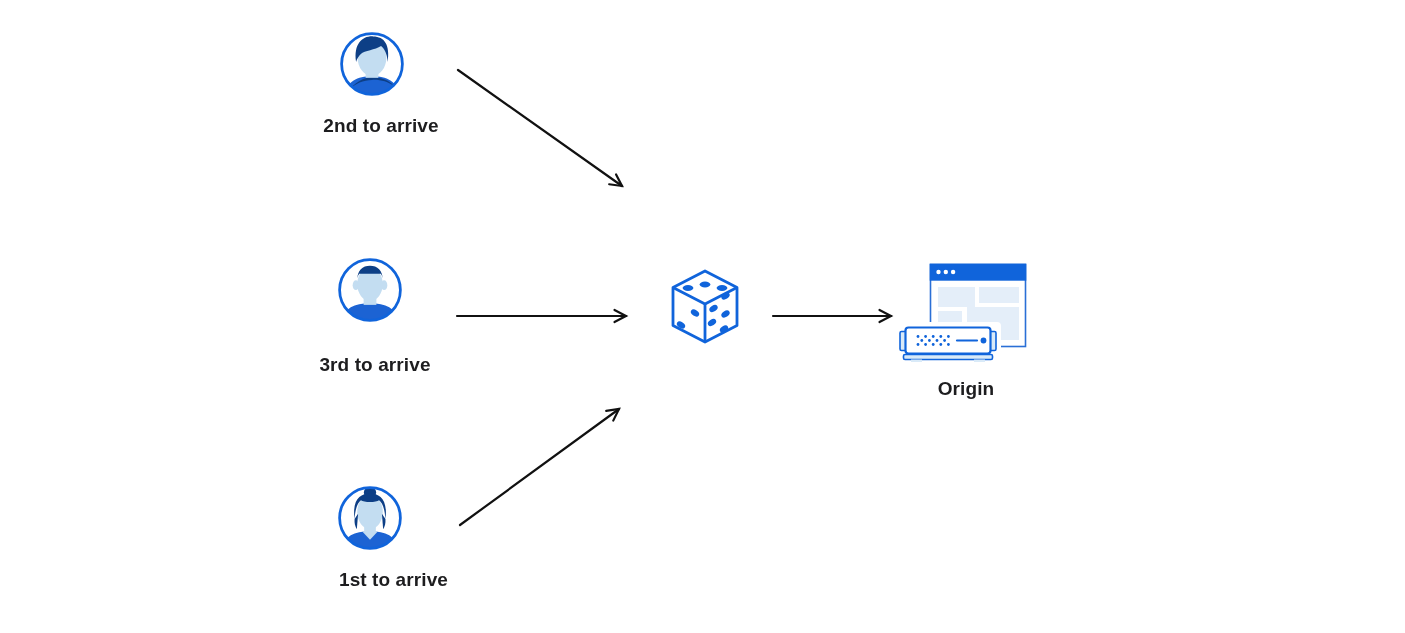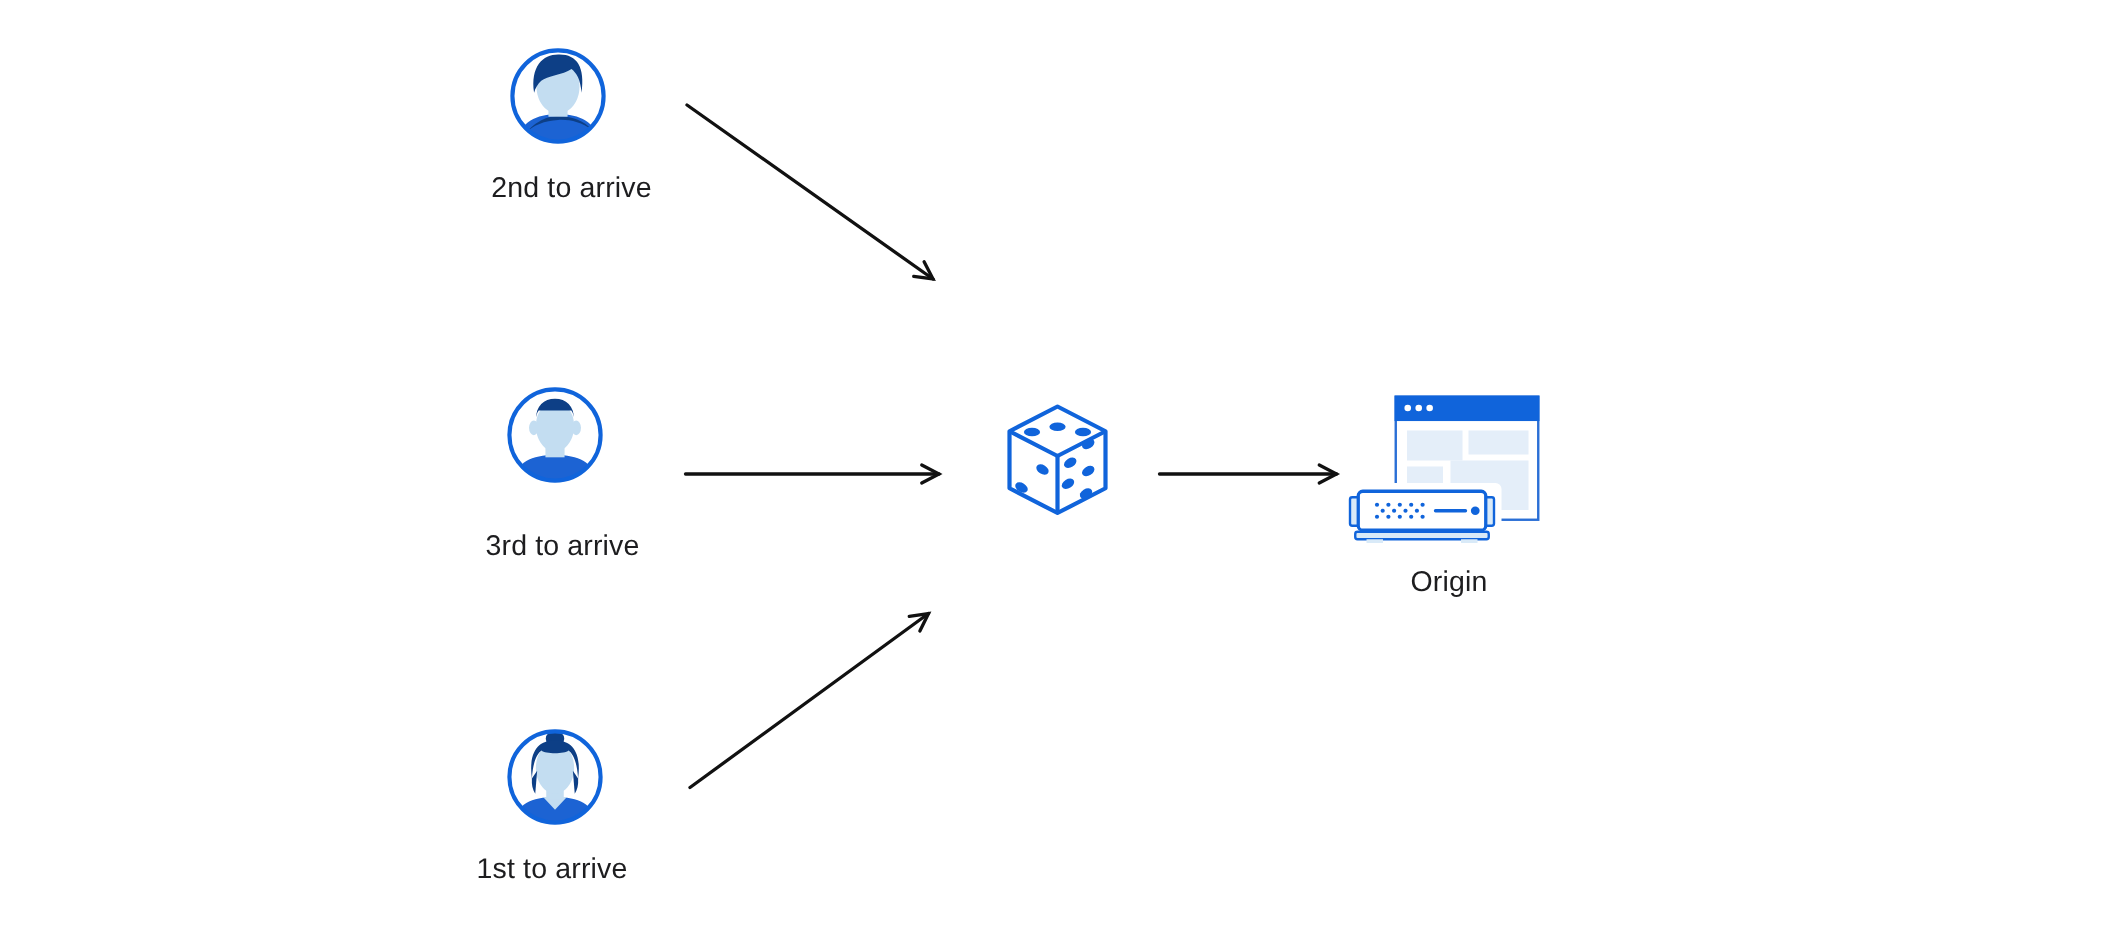--- a/index.html
+++ b/index.html
@@ -14,20 +14,21 @@
     --bg: #ffffff;
   }
   html,body{margin:0;padding:0;background:var(--bg);}
   .canvas{
     position:relative;
     width:1381px;height:633px;
     background:var(--bg);
     font-family:"Liberation Sans", sans-serif;
     color:var(--ink);
     overflow:hidden;
+    font-weight:bold;
   }
   .arrow-layer{position:absolute;left:0;top:0;width:1405px;height:633px;}
   .node{position:absolute;}
   .icon{display:block;}
   .node-label{
     position:absolute;
     width:160px;
     text-align:center;
     font-size:19px;
     line-height:22px;
@@ -116,21 +117,21 @@
           <rect x="26.5" y="31" width="11" height="15" fill="#c3ddf1"></rect>
           <path d="M32 11.5 C40 11.5 44 18 44 26.5 C44 35 38.5 42.5 32 42.5 C25.5 42.5 20 35 20 26.5 C20 18 24 11.5 32 11.5 Z" fill="#c3ddf1"></path>
           <path d="M17.5 33 C15 14.5 23 9 32 9 C41 9 49 14.5 46.5 33 C45.8 22.5 43.5 17.5 40.5 15.3 C38 17.6 26 17.6 23.5 15.3 C20.5 17.5 18.2 22.5 17.5 33 Z" fill="#0d3f86"></path>
           <path d="M17.5 33 C17.2 37 18 40 19.6 42.5 L20.8 28 Z" fill="#0d3f86"></path>
           <path d="M46.5 33 C46.8 37 46 40 44.4 42.5 L43.2 28 Z" fill="#0d3f86"></path>
         </g>
         <circle cx="32" cy="32" r="28.6" fill="none" stroke="#1064db" stroke-width="2.6"></circle>
       </svg>
     </span>
   </div>
-  <div class="node-label" style="left:288px;top:569px;">1st to arrive</div>
+  <div class="node-label" style="left:288px;top:569px;text-align:right;">1st to arrive</div>
 
   <div class="node" style="left:667px;top:267px;width:76px;height:84px;">
     <span class="icon">
       <svg width="76" height="84" viewBox="0 0 76 84">
         <g stroke="#1064db" stroke-width="2.8" stroke-linejoin="round" fill="#ffffff">
           <path d="M38 4 L70 20.5 L70 58.5 L38 75 L6 58.5 L6 20.5 Z"></path>
           <path d="M6 20.5 L38 37 L70 20.5" fill="none"></path>
           <path d="M38 37 L38 75" fill="none"></path>
         </g>
         <g fill="#1064db">

